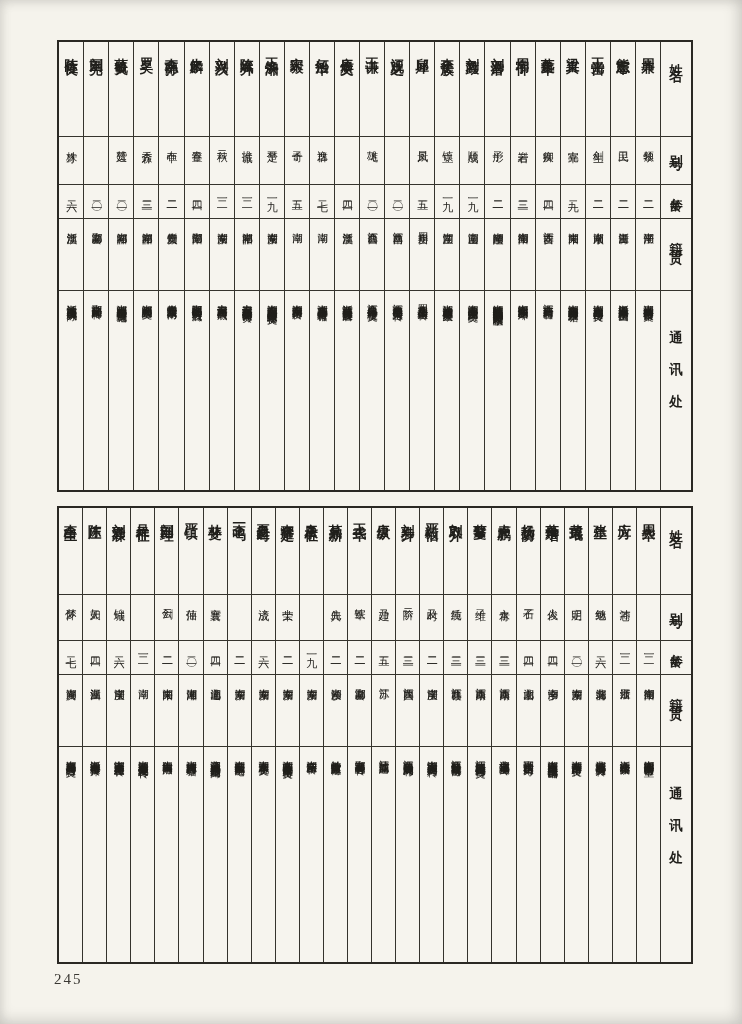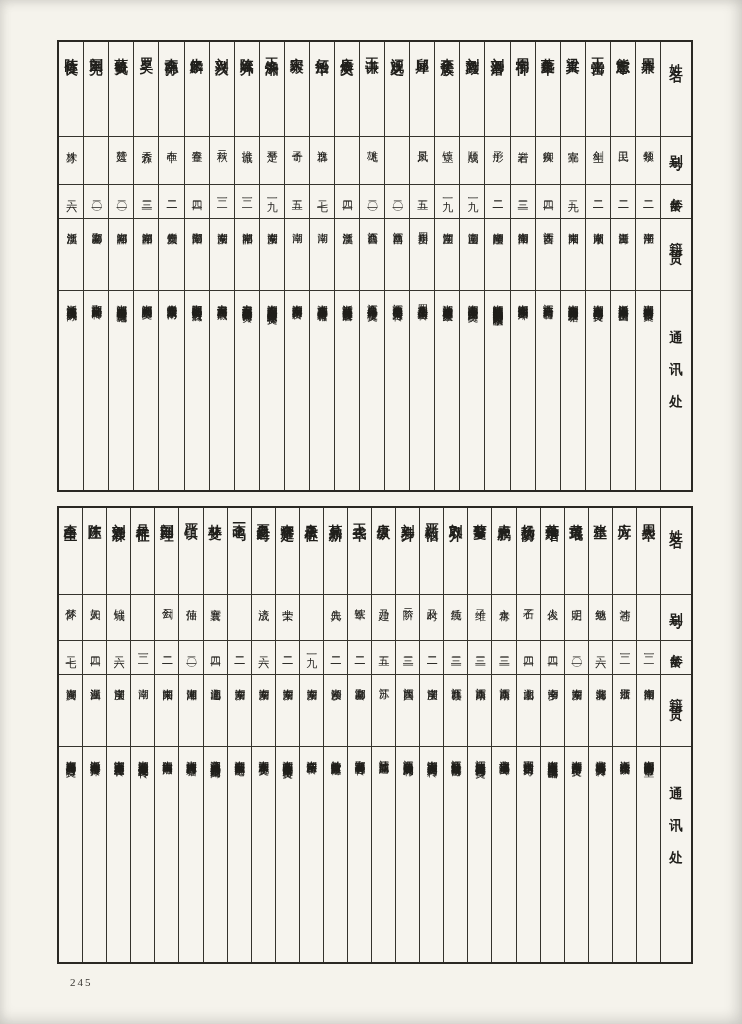--- a/index.html
+++ b/index.html
@@ -59,22 +59,22 @@
   
   .vcol.hdr { flex:0 0 30px; background:#f6f4ee; }
   .vcol.hdr .cell > span { font-weight:700; font-size:13.5px; line-height:15px; }
   .vcol.hdr .cell.c-name  > span { letter-spacing:6px;  top:10px; }
   .vcol.hdr .cell.c-alias > span { letter-spacing:4px;  top:6px; }
   .vcol.hdr .cell.c-age   > span { letter-spacing:1px;  top:3px; font-size:12.5px; }
   .vcol.hdr .cell.c-place > span { letter-spacing:10px; top:12px; }
   .vcol.hdr .cell.c-addr  > span { letter-spacing:32px; top:28px; }
 
   .page-number {
-    position:absolute; left:70px; bottom:36px;
-    font-size:11px; letter-spacing:2px; color:#3a3833;
+    position:absolute; left:54px; bottom:36px;
+    font-size:15px; letter-spacing:2px; color:#3a3833;
   }
 </style>
 </head>
 <body>
 
 <div class="page">
   <div class="vtable" id="table-top">
   <div class="vcol hdr">
     <div class="cell c-name">
           <span>姓名</span>

